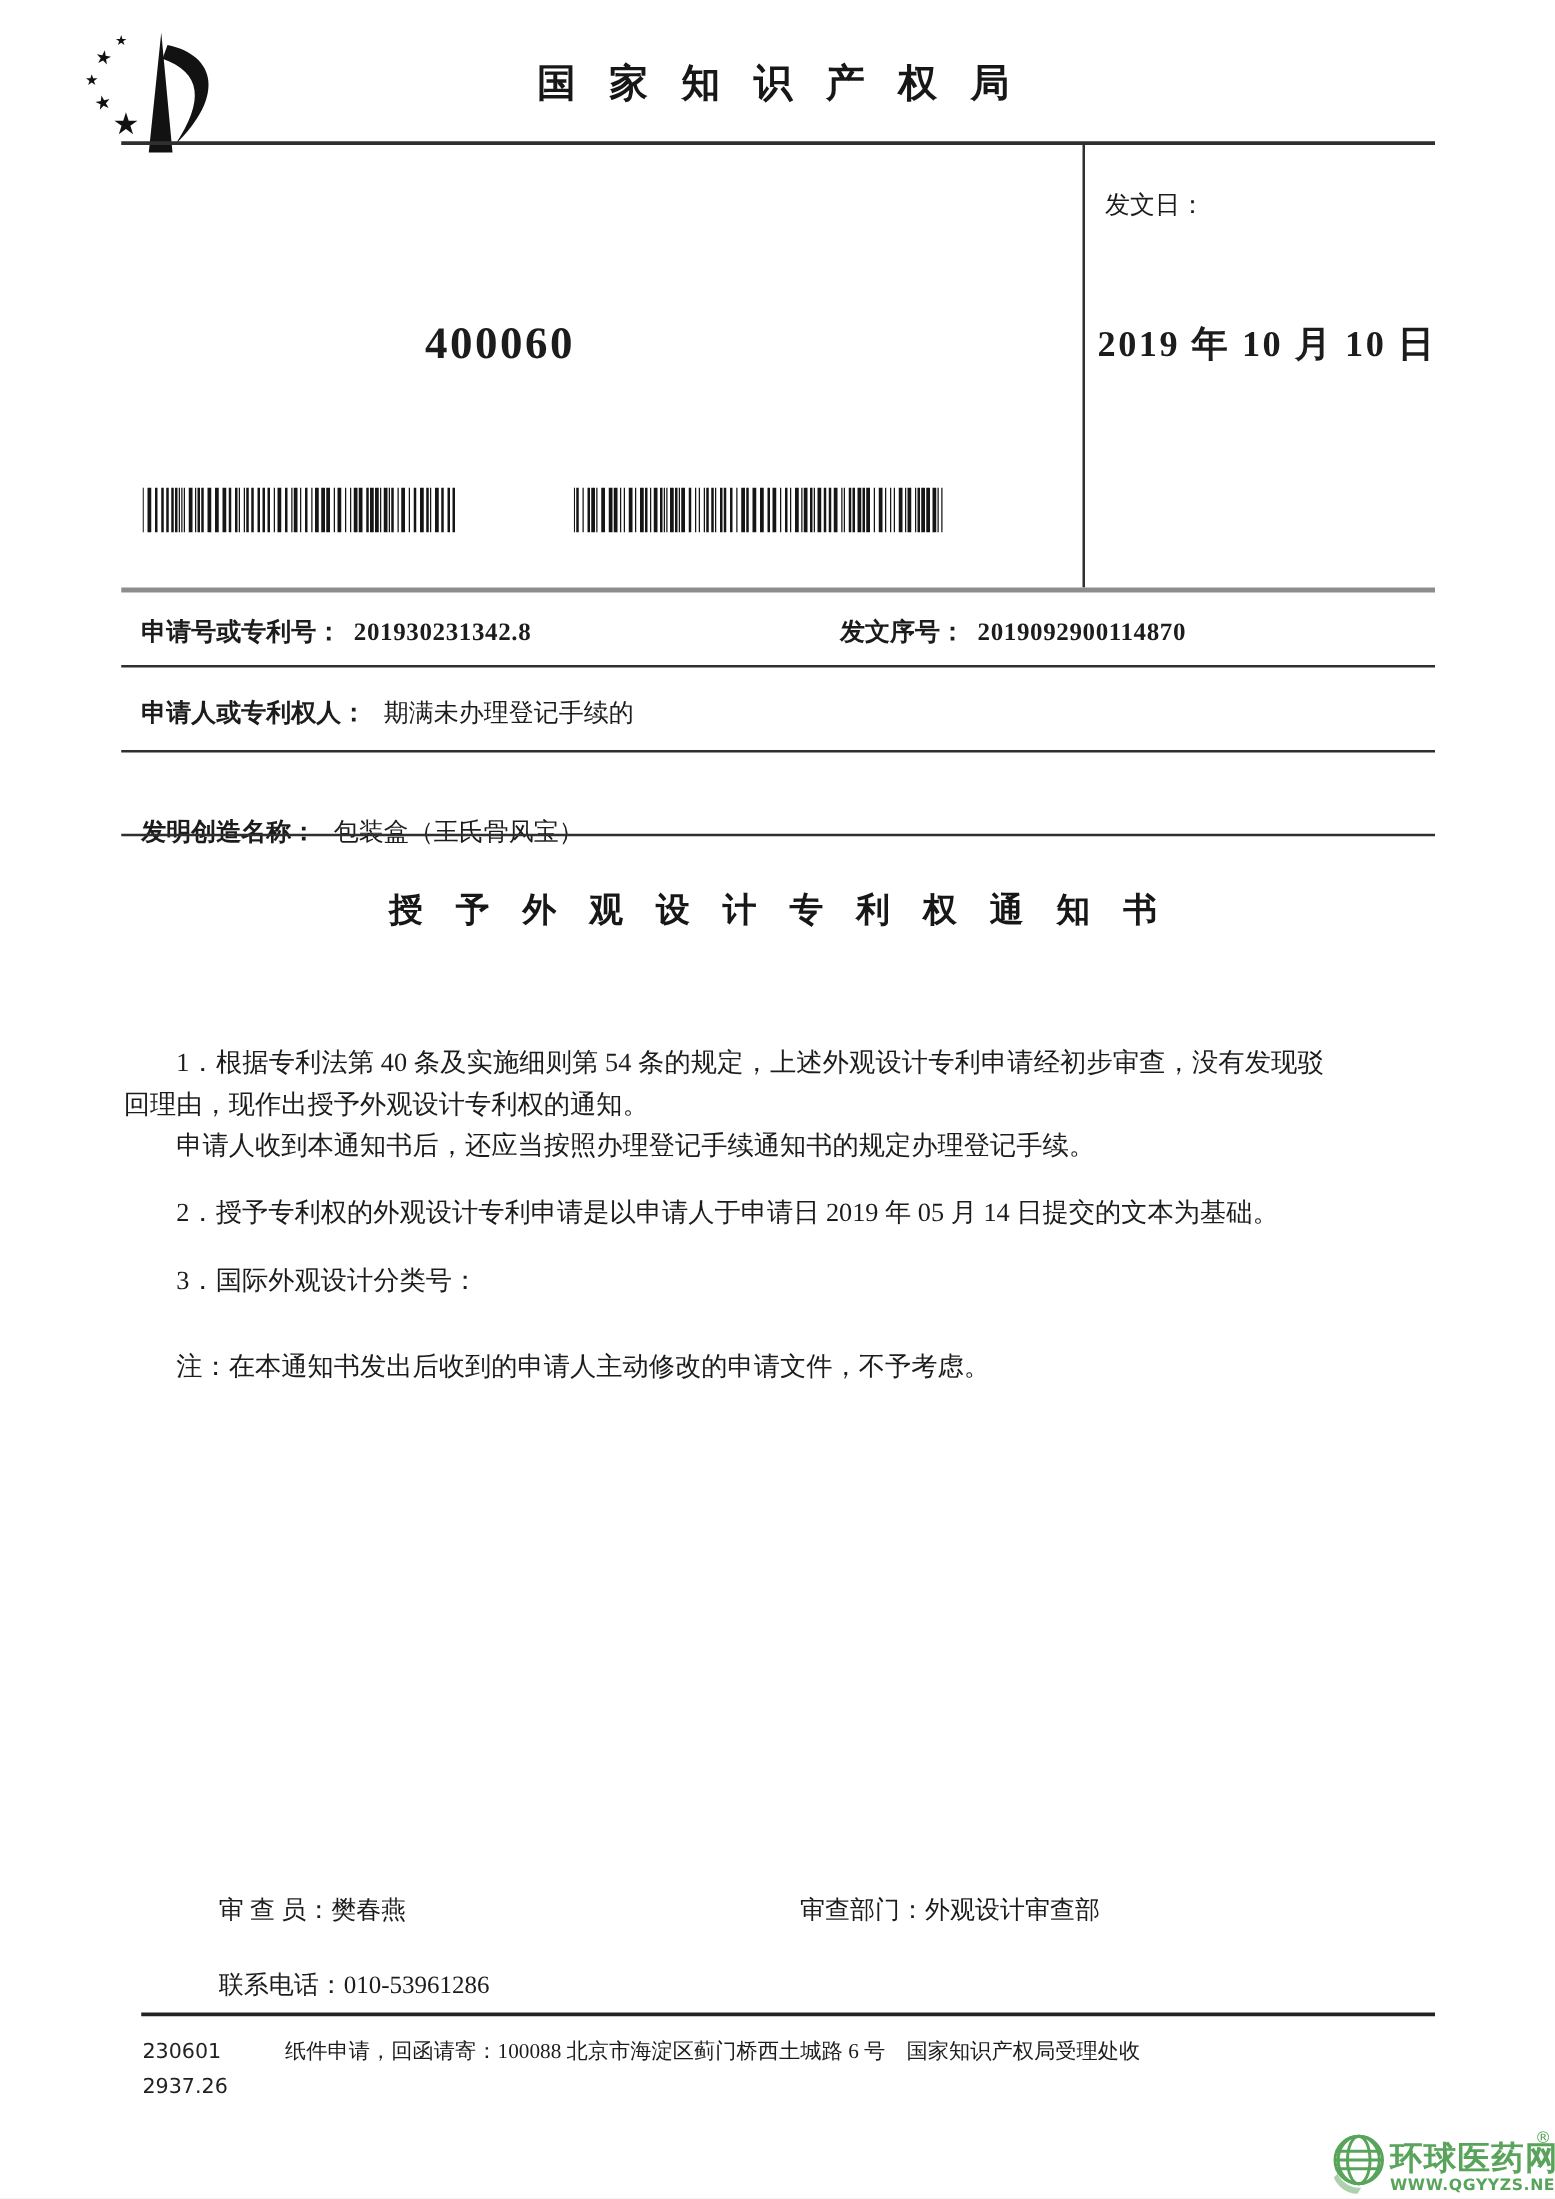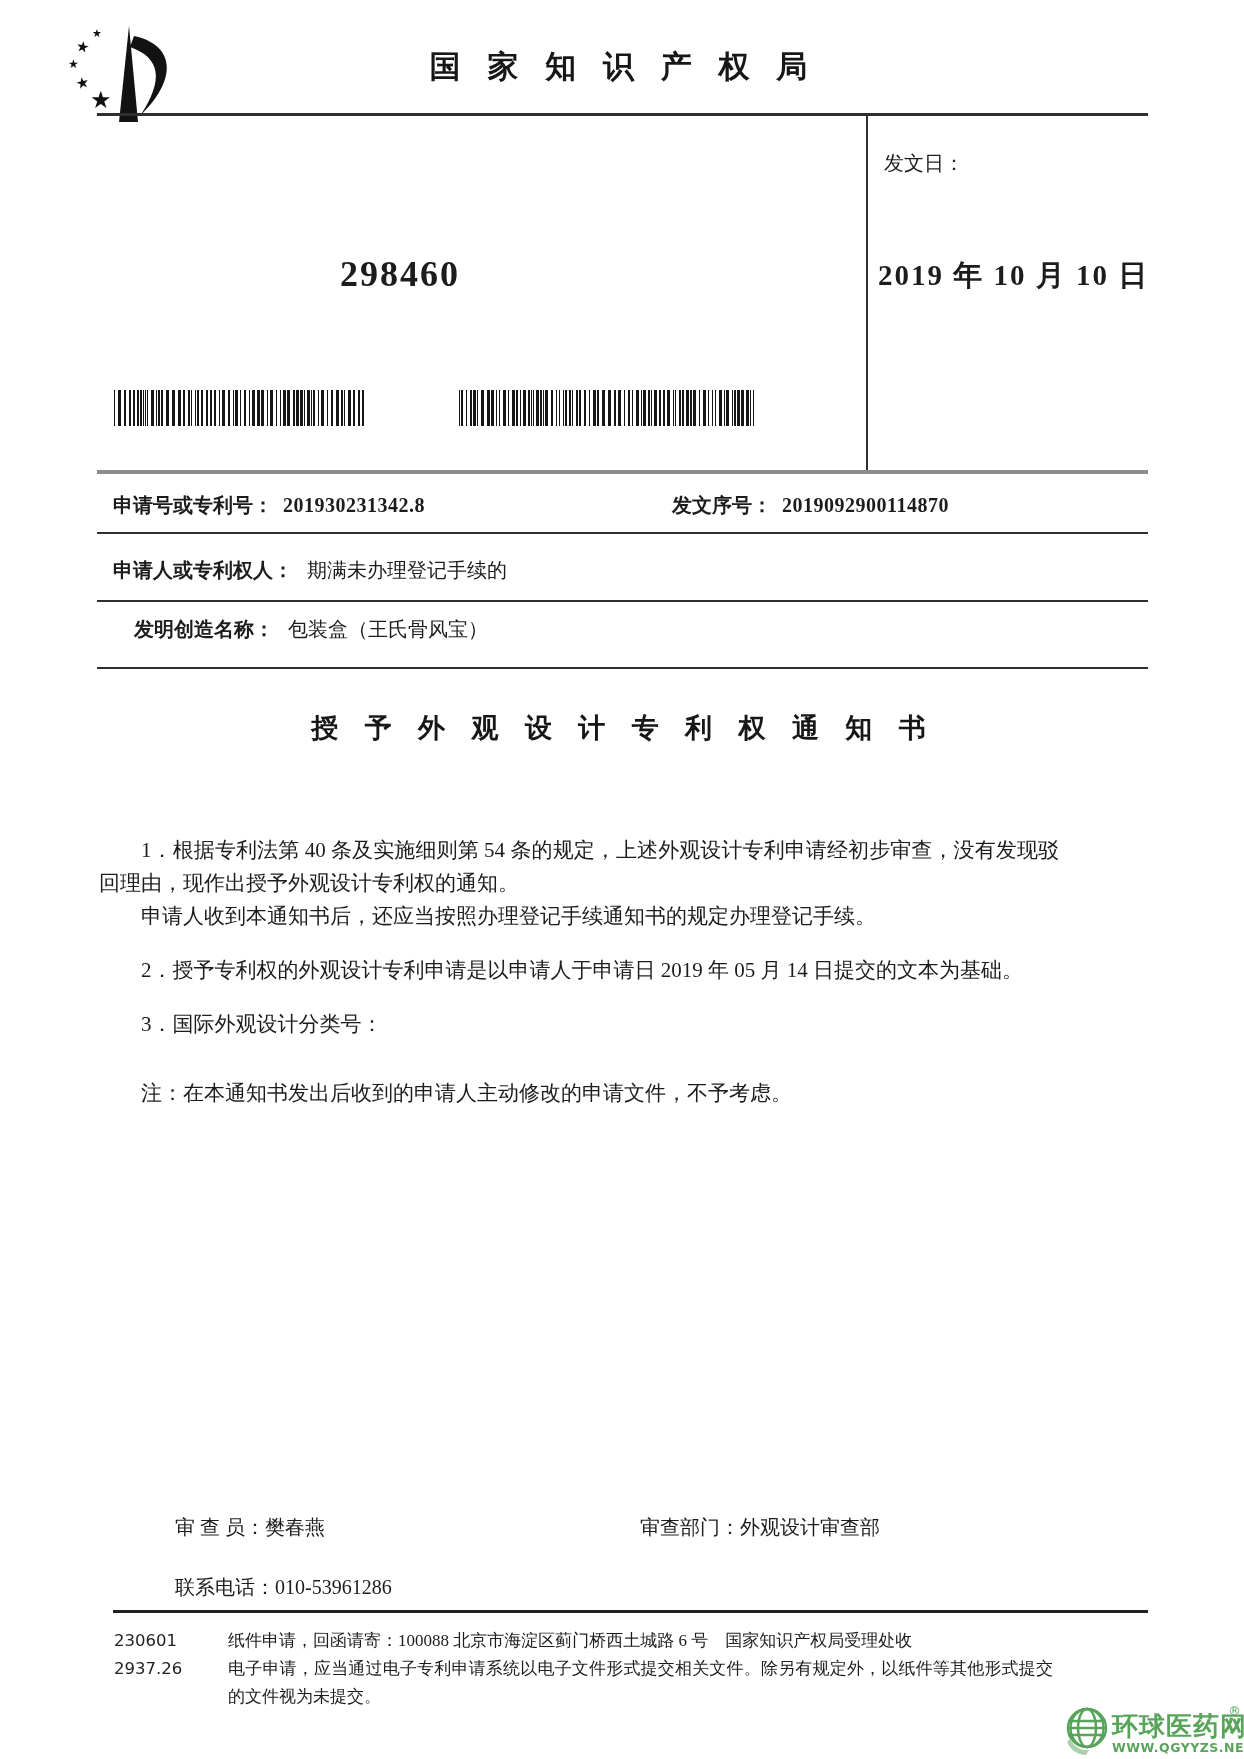--- a/index.html
+++ b/index.html
@@ -83,21 +83,21 @@
 
   <div class="abs org-title">国 家 知 识 产 权 局</div>
 
   <div class="abs hrule" style="top:113px;left:97px;width:1051px;height:3px;"></div>
 
   <div class="abs hrule" style="top:116px;left:866px;width:2px;height:354px;"></div>
 
   <div class="abs issue-label">发文日：</div>
   <div class="abs issue-date">2019 年 10 月 10 日</div>
 
-  <div class="abs big-code">298460</div>
+  <div class="abs big-code">400060</div>
 
   <div class="abs barcode" style="top:390px;left:114px;width:256px;height:36px;">
       <i style="width:1px;margin-right:3px;"></i>
       <i style="width:3px;margin-right:3px;"></i>
       <i style="width:2px;margin-right:3px;"></i>
       <i style="width:2px;margin-right:2px;"></i>
       <i style="width:2px;margin-right:2px;"></i>
       <i style="width:2px;margin-right:1px;"></i>
       <i style="width:2px;margin-right:1px;"></i>
       <i style="width:1px;margin-right:1px;"></i>
@@ -241,21 +241,21 @@
   <div class="abs meta-row" style="top:492px;left:672px;">
     <span class="lbl">发文序号：</span><span class="val-num">2019092900114870</span>
   </div>
   <div class="abs hrule" style="top:532px;left:97px;width:1051px;height:2px;"></div>
 
   <div class="abs meta-row" style="top:557px;left:113px;">
     <span class="lbl">申请人或专利权人：</span><span class="val-txt">期满未办理登记手续的</span>
   </div>
   <div class="abs hrule" style="top:600px;left:97px;width:1051px;height:2px;"></div>
 
-  <div class="abs meta-row" style="top:616px;left:113px;margin-left:21px;">
+  <div class="abs meta-row" style="top:652px;left:113px;">
     <span class="lbl">发明创造名称：</span><span class="val-txt">包装盒（王氏骨风宝）</span>
   </div>
   <div class="abs hrule" style="top:667px;left:97px;width:1051px;height:2px;"></div>
 
   <div class="abs notice-title">授 予 外 观 设 计 专 利 权 通 知 书</div>
 
   <div class="abs body-text">
     <p>1．根据专利法第 40 条及实施细则第 54 条的规定，上述外观设计专利申请经初步审查，没有发现驳回理由，现作出授予外观设计专利权的通知。</p>
     <p>申请人收到本通知书后，还应当按照办理登记手续通知书的规定办理登记手续。</p>
     <p class="gap">2．授予专利权的外观设计专利申请是以申请人于申请日 2019 年 05 月 14 日提交的文本为基础。</p>
@@ -273,21 +273,20 @@
     <span>联系电话：</span><span>010-53961286</span>
   </div>
 
   <div class="abs" style="top:1610px;left:113px;width:1035px;height:3px;background:#222;"></div>
   <div class="abs footer-codes">
     <div>230601</div>
     <div>2937.26</div>
   </div>
   <div class="abs footer-text">
     <p>纸件申请，回函请寄：100088 北京市海淀区蓟门桥西土城路 6 号　国家知识产权局受理处收</p>
-    <p>电子申请，应当通过电子专利申请系统以电子文件形式提交相关文件。除另有规定外，以纸件等其他形式提交的文件视为未提交。</p>
   </div>
 
   <div class="abs" style="top:1706px;left:1062px;width:48px;height:50px;">
     <svg width="48" height="50" viewBox="0 0 48 50">
       <g stroke="#58a45b" stroke-width="2.4" fill="none">
         <circle cx="25" cy="22" r="19"></circle>
         <ellipse cx="25" cy="22" rx="9" ry="19"></ellipse>
         <ellipse cx="25" cy="22" rx="16.5" ry="19"></ellipse>
         <line x1="6.5" y1="15" x2="43.5" y2="15"></line>
         <line x1="6" y1="22" x2="44" y2="22"></line>

